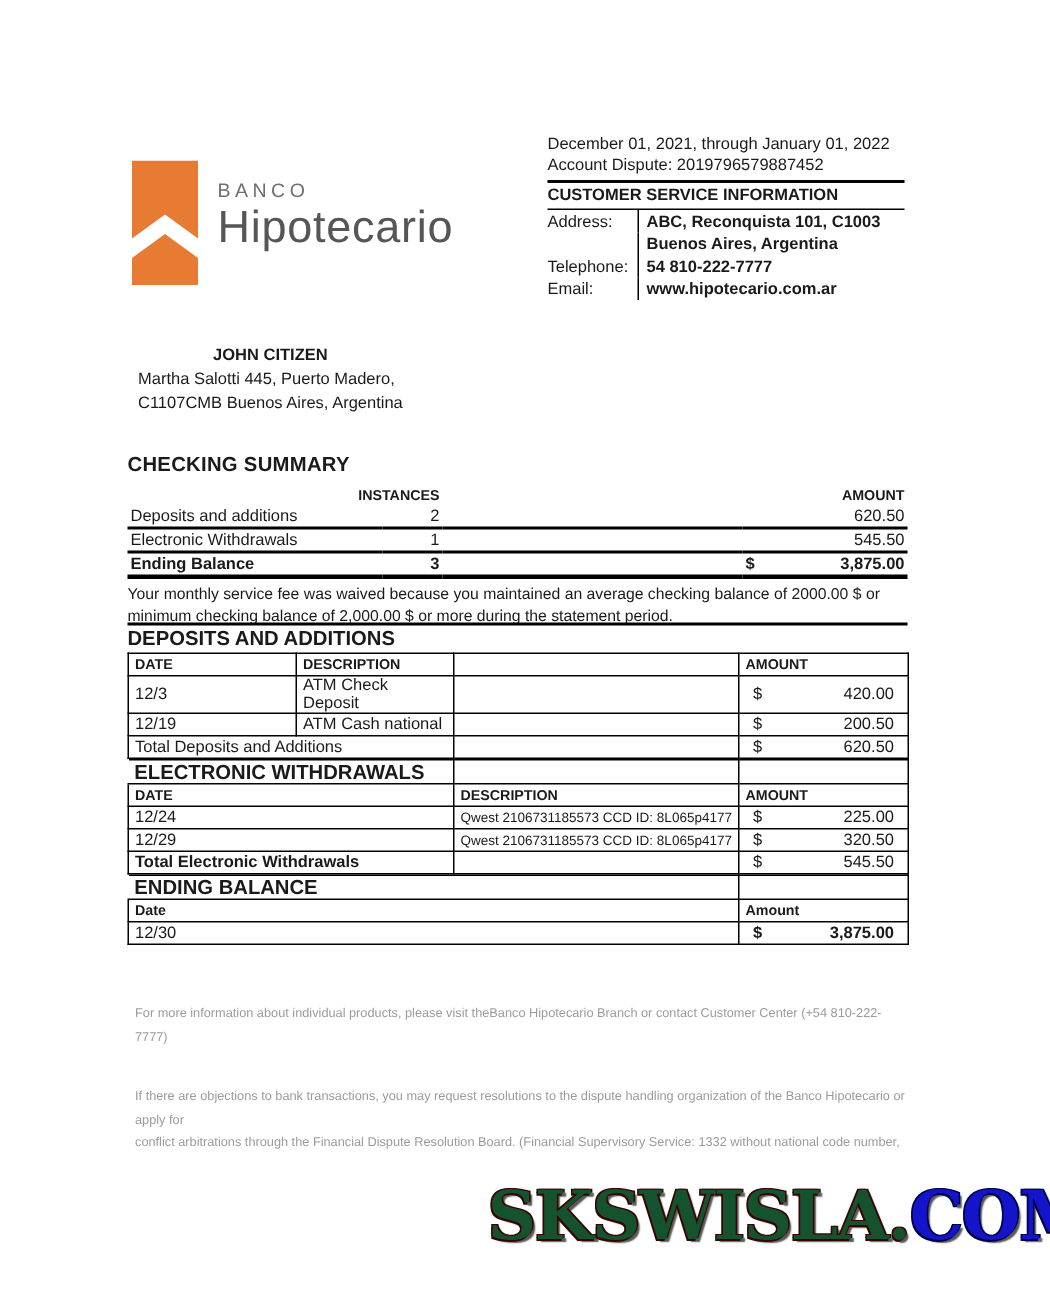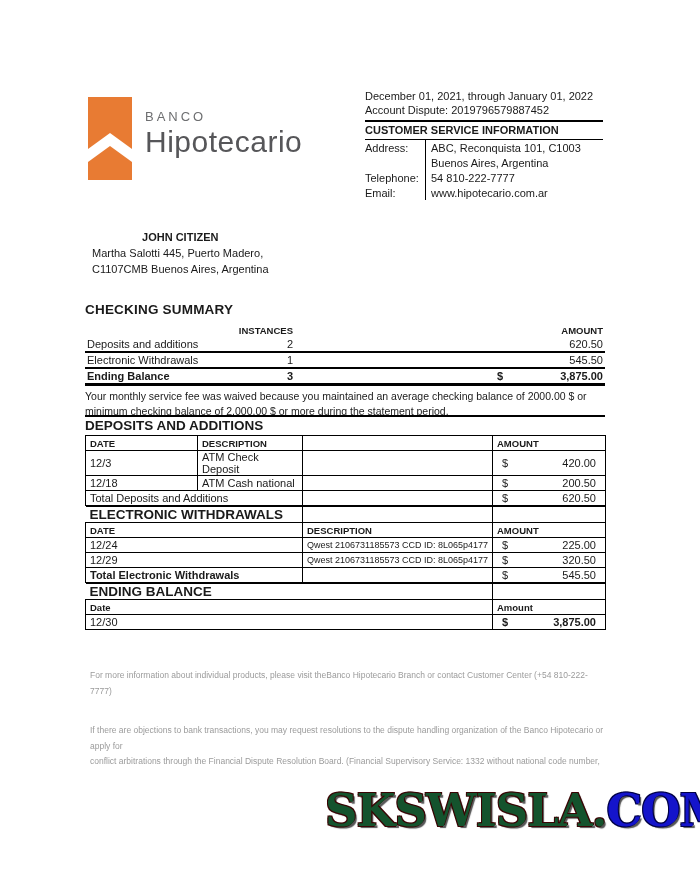--- a/index.html
+++ b/index.html
@@ -3,33 +3,33 @@
 <meta charset="utf-8">
 <style>
   * { margin:0; padding:0; box-sizing:border-box; }
   html,body { background:#fff; }
   .page {
     position:relative; width:700px; height:877px; background:#fff;
     font-family:"Liberation Sans", sans-serif; color:#1a1a1a; overflow:hidden;
   }
 
   
-  .logo { position:absolute; left:88px; top:97px; display:flex; }
+  .logo { position:absolute; left:88px; top:107px; display:flex; }
   .logo-mark { width:44px; height:83px; flex:none; }
   .logo-text { margin-left:13px; padding-top:12px; }
   .logo-banco { font-size:13px; letter-spacing:3px; color:#6d6e70; }
   .logo-name { font-size:30px; color:#565659; letter-spacing:0.5px; margin-top:1px; }
 
   
   .stmt { position:absolute; left:365px; top:89px; width:238px; font-size:11px; line-height:14px; }
   .csi-title { font-weight:bold; border-top:2px solid #000; border-bottom:1px solid #000;
                padding:1px 0 2px; margin-top:3px; }
   .csi-row { display:flex; }
   .csi-label { width:60px; flex:none; padding:1px 0 0; }
-  .csi-value { border-left:1px solid #000; padding:1px 0 0 5px; flex:1; }
+  .csi-value { border-left:1px solid #000; padding:1px 0 0 5px; flex:1;font-weight:bold; }
 
   
   .customer { position:absolute; left:92px; top:229px; font-size:11px; line-height:16px; }
   .customer-name { font-weight:bold;text-align:center; }
 
   
   .summary { position:absolute; left:85px; top:290px; width:520px;margin-top:12px; }
   .section-title { font-weight:bold; font-size:13.5px; letter-spacing:0.2px; }
   .sum-table { width:100%; border-collapse:collapse; font-size:11px; margin-top:5px; }
   .sum-table td { padding:1px 2px; height:15px; vertical-align:bottom; }
@@ -179,21 +179,21 @@
         <td>ATM Check Deposit</td>
         <td></td>
         <td class="amt noright">
               <div class="amt-in">
                 <span>$</span>
                 <span>420.00</span>
               </div>
             </td>
       </tr>
       <tr>
-        <td class="noleft">12/18</td>
+        <td class="noleft">12/19</td>
         <td>ATM Cash national</td>
         <td></td>
         <td class="amt noright">
               <div class="amt-in">
                 <span>$</span>
                 <span>200.50</span>
               </div>
             </td>
       </tr>
       <tr>

